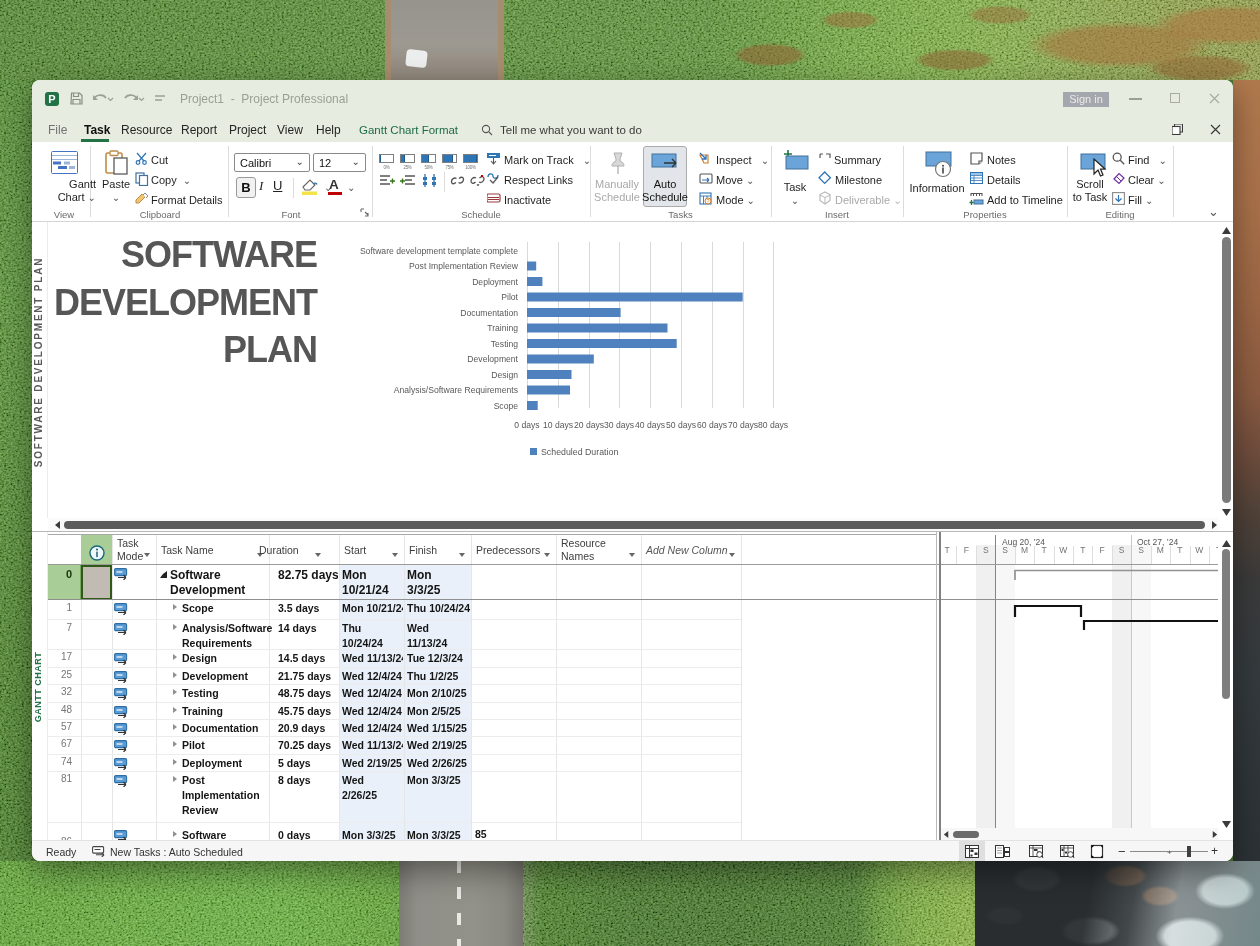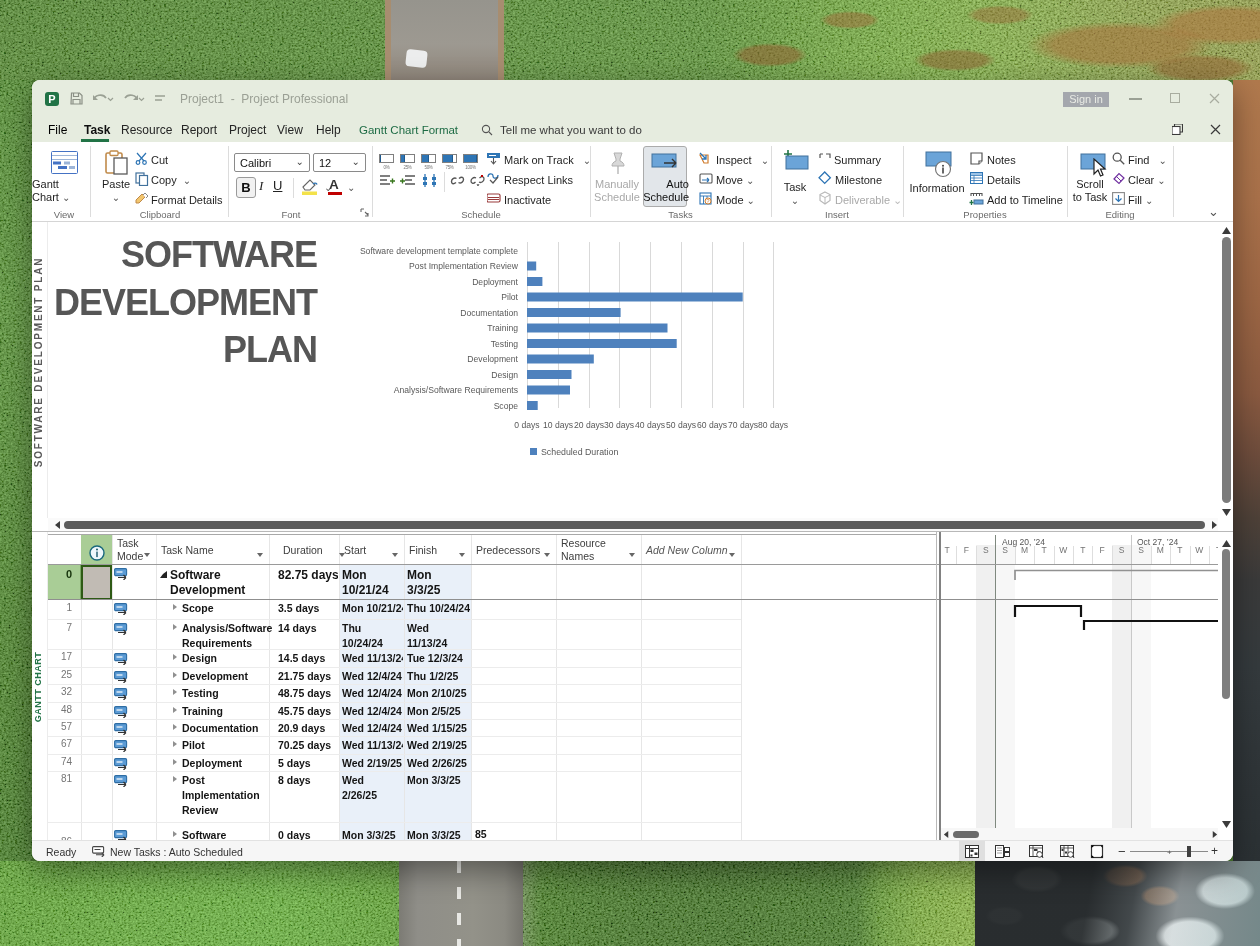--- a/index.html
+++ b/index.html
@@ -103,21 +103,21 @@
       </svg>
     <div class="abs" style="left:148px;top:12px;font-size:12px;color:#9ba095">Project1&nbsp;&nbsp;-&nbsp;&nbsp;Project Professional</div>
     <div class="abs" style="left:1031px;top:12px;width:46px;height:15px;background:#a4a7ad;color:#e9ebe5;font-size:11px;text-align:center;line-height:15px">Sign in</div>
     <div class="abs" style="left:1097px;top:18px;width:13px;height:1.5px;background:#9aa094"></div>
     <div class="abs" style="left:1138px;top:13px;width:10px;height:10px;border:1.2px solid #a8ac9f"></div>
     <svg class="abs" style="left:1177px;top:13px" width="11" height="11" viewBox="0 0 11 11">
         <path d="M1 1l9 9M10 1l-9 9" stroke="#a8ac9f" stroke-width="1.2"></path>
       </svg>
   </div>
   <div id="tabrow" class="abs">
-    <div class="abs" style="left:16px;top:3px;font-size:12px;color:#000000">File</div>
+    <div class="abs" style="left:16px;top:3px;font-size:12px;color:#737373">File</div>
     <div class="abs" style="left:52px;top:3px;font-size:12px;color:#0f0f0f;font-weight:bold">Task</div>
     <div class="abs" style="left:49px;top:19px;width:28px;height:2.5px;background:#217346"></div>
     <div class="abs" style="left:89px;top:3px;font-size:12px;color:#252525">Resource</div>
     <div class="abs" style="left:149px;top:3px;font-size:12px;color:#252525">Report</div>
     <div class="abs" style="left:197px;top:3px;font-size:12px;color:#252525">Project</div>
     <div class="abs" style="left:245px;top:3px;font-size:12px;color:#252525">View</div>
     <div class="abs" style="left:284px;top:3px;font-size:12px;color:#252525">Help</div>
     <div class="abs" style="left:327px;top:3.5px;font-size:11.5px;color:#1d6b44">Gantt Chart Format</div>
     <svg class="abs" style="left:449px;top:4px" width="12" height="12" viewBox="0 0 12 12">
         <circle cx="5" cy="5" r="3.6" fill="none" stroke="#555" stroke-width="1.1"></circle>
@@ -151,21 +151,21 @@
     <div class="glabel" style="left:1043px;width:90px">Editing</div>
 
     <svg class="abs" style="left:19px;top:9px" width="27" height="23" viewBox="0 0 27 23">
         <rect x=".5" y=".5" width="26" height="22" rx="1" fill="#fff" stroke="#4472c4"></rect>
         <path d="M1 4.5h25M1 8.5h25" stroke="#9db5d8" stroke-width="1"></path>
         <rect x="2" y="10.5" width="8" height="3" fill="#4472c4"></rect>
         <rect x="7" y="15" width="9" height="3" fill="#4472c4"></rect>
         <rect x="13" y="10.5" width="6" height="3" fill="#9db5d8"></rect>
         <rect x="18" y="15" width="6" height="3" fill="#9db5d8"></rect>
       </svg>
-    <div class="abs rbt" style="left:0;top:36px;width:64px;text-align:left">Gantt<br>Chart <span class="dk">⌄</span></div>
+    <div class="abs rbt" style="left:0;top:36px;width:64px;text-align:right">Gantt<br>Chart <span class="dk">⌄</span></div>
 
     <svg class="abs" style="left:72px;top:8px" width="25" height="25" viewBox="0 0 25 25">
         <rect x="2" y="3" width="16" height="20" rx="1.5" fill="none" stroke="#c08a4a" stroke-width="1.6"></rect>
         <rect x="6" y="1" width="8" height="4.5" rx="1" fill="#fff" stroke="#c08a4a" stroke-width="1.3"></rect>
         <rect x="10" y="8" width="13" height="16" fill="#fff" stroke="#5a5a5a" stroke-width="1.3"></rect>
       </svg>
     <div class="abs rbt" style="left:60px;top:36px;width:48px;text-align:center">Paste<br><span class="dk">⌄</span></div>
     <svg class="abs" style="left:103px;top:10px" width="13" height="13" viewBox="0 0 13 13">
         <path d="M11 1L4 9M2 1l7 8" stroke="#2e75b5" stroke-width="1.2" fill="none"></path>
         <circle cx="3" cy="10.5" r="1.8" fill="none" stroke="#2e75b5" stroke-width="1.2"></circle>
@@ -272,21 +272,21 @@
     <svg class="abs" style="left:576px;top:9px" width="20" height="24" viewBox="0 0 20 24">
         <path d="M6 2h8l-2 6v2c3 1 4 3 4 5H4c0-2 1-4 4-5V8z" fill="#d8d8d8" stroke="#b0b0b0" stroke-width="1"></path>
         <path d="M10 15v8" stroke="#b0b0b0" stroke-width="1.3"></path>
       </svg>
     <div class="abs rbt" style="left:561px;top:36px;width:48px;text-align:center;color:#a9a9a9">Manually<br>Schedule</div>
     <div class="abs" style="left:611px;top:4px;width:44px;height:61px;border:1px solid #ababab;border-radius:3px;background:#e2e6ea"></div>
     <svg class="abs" style="left:619px;top:11px" width="28" height="18" viewBox="0 0 28 18">
         <rect x="1" y="1" width="24" height="13" fill="#6ba4d8" stroke="#41719c"></rect>
         <path d="M13 10h12m0 0l-4-4m4 4l-4 4" stroke="#333" stroke-width="1.4" fill="none"></path>
       </svg>
-    <div class="abs rbt" style="left:609px;top:36px;width:48px;text-align:right;color:#111">Auto<br>Schedule</div>
+    <div class="abs rbt" style="left:609px;top:36px;width:48px;text-align:center;color:#111">Auto<br>Schedule</div>
     <svg class="abs" style="left:667px;top:10px" width="14" height="12" viewBox="0 0 14 12">
         <path d="M1 3h8v8H5z" fill="#fff" stroke="#d07c2c" stroke-width="1.2"></path>
         <path d="M1 1l6 6m0-4v4H3" stroke="#2e75b5" stroke-width="1.3" fill="none"></path>
       </svg>
     <div class="abs rbt" style="left:684px;top:12px">Inspect&nbsp;&nbsp;&nbsp;<span class="dk">⌄</span></div>
     <svg class="abs" style="left:667px;top:30px" width="14" height="12" viewBox="0 0 14 12">
         <rect x="1" y="2" width="12" height="9" rx="1" fill="#fff" stroke="#555" stroke-width="1.1"></rect>
         <path d="M3 8h7m0 0L8 6m2 2L8 10" stroke="#2e75b5" stroke-width="1.2" fill="none"></path>
       </svg>
     <div class="abs rbt" style="left:684px;top:32px">Move <span class="dk">⌄</span></div>
@@ -453,21 +453,21 @@
       <div class="cl" style="left:709px"></div>
 
     <div class="abs" style="left:49px;top:3px;width:31px;height:30px;background:#a9cd96"></div>
     <svg class="abs" style="left:57px;top:13px" width="16" height="16" viewBox="0 0 16 16">
         <circle cx="8" cy="8" r="7" fill="#eef7fc" stroke="#19687c" stroke-width="1.4"></circle>
         <circle cx="8" cy="4.6" r="1" fill="#19576b"></circle>
         <rect x="7.3" y="6.6" width="1.4" height="5.5" fill="#19576b"></rect>
       </svg>
     <div class="hdr" style="left:80px;width:44px">Task<br>Mode<div class="da"></div></div>
     <div class="hdr" style="left:124px;width:113px;padding-top:9px">Task Name<div class="da"></div></div>
-    <div class="hdr" style="left:249px;width:70px;padding-top:9px;padding-left:2px">Duration<div class="da"></div></div>
+    <div class="hdr" style="left:225px;width:70px;padding-top:9px;padding-left:2px">Duration<div class="da"></div></div>
     <div class="hdr" style="left:307px;width:65px;padding-top:9px">Start<div class="da"></div></div>
     <div class="hdr" style="left:372px;width:67px;padding-top:9px">Finish<div class="da"></div></div>
     <div class="hdr" style="left:439px;width:85px;padding-top:9px">Predecessors<div class="da"></div></div>
     <div class="hdr" style="left:524px;width:85px">Resource<br>Names<div class="da"></div></div>
     <div class="hdr" style="left:609px;width:100px;padding-top:9px;font-style:italic;color:#555">Add New Column<div class="da"></div></div>
 
     <div class="abs" style="left:16px;top:2px;width:888px;height:1px;background:#a8a8a8"></div>
     <div class="abs" style="left:16px;top:32px;width:1170px;height:1px;background:#9a9a9a"></div>
 
     <div class="rl" style="top:87px"></div>

